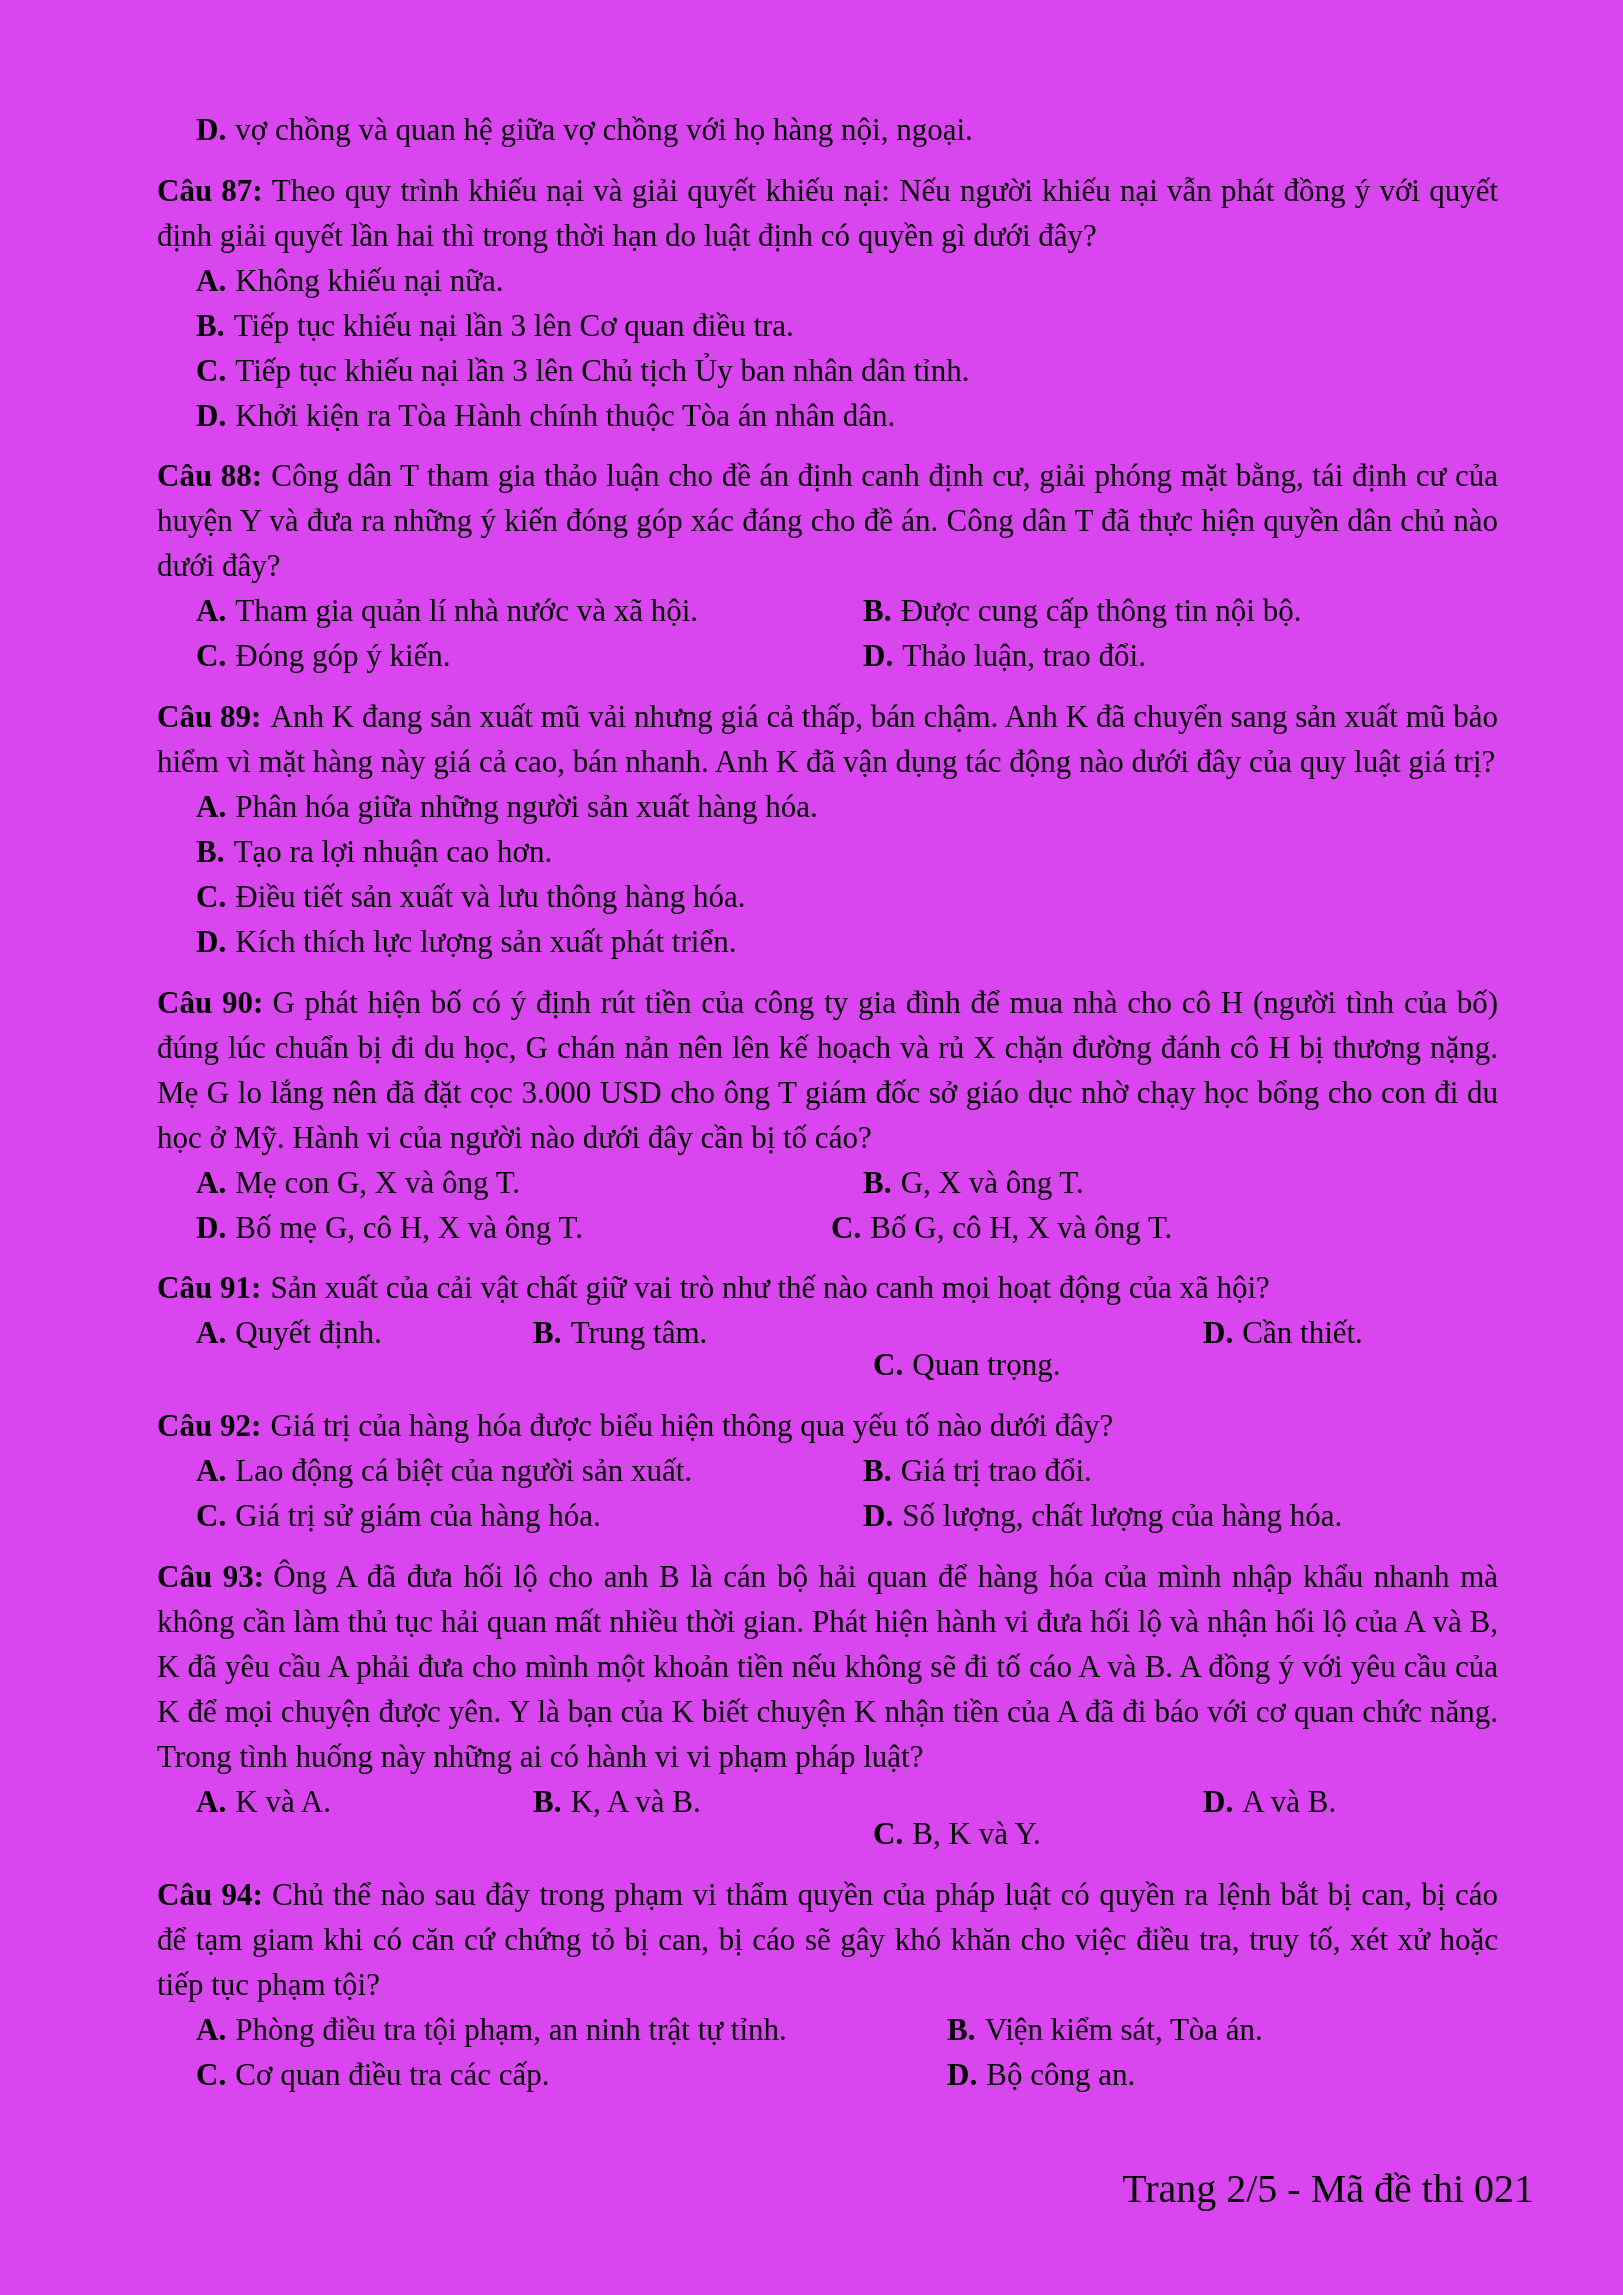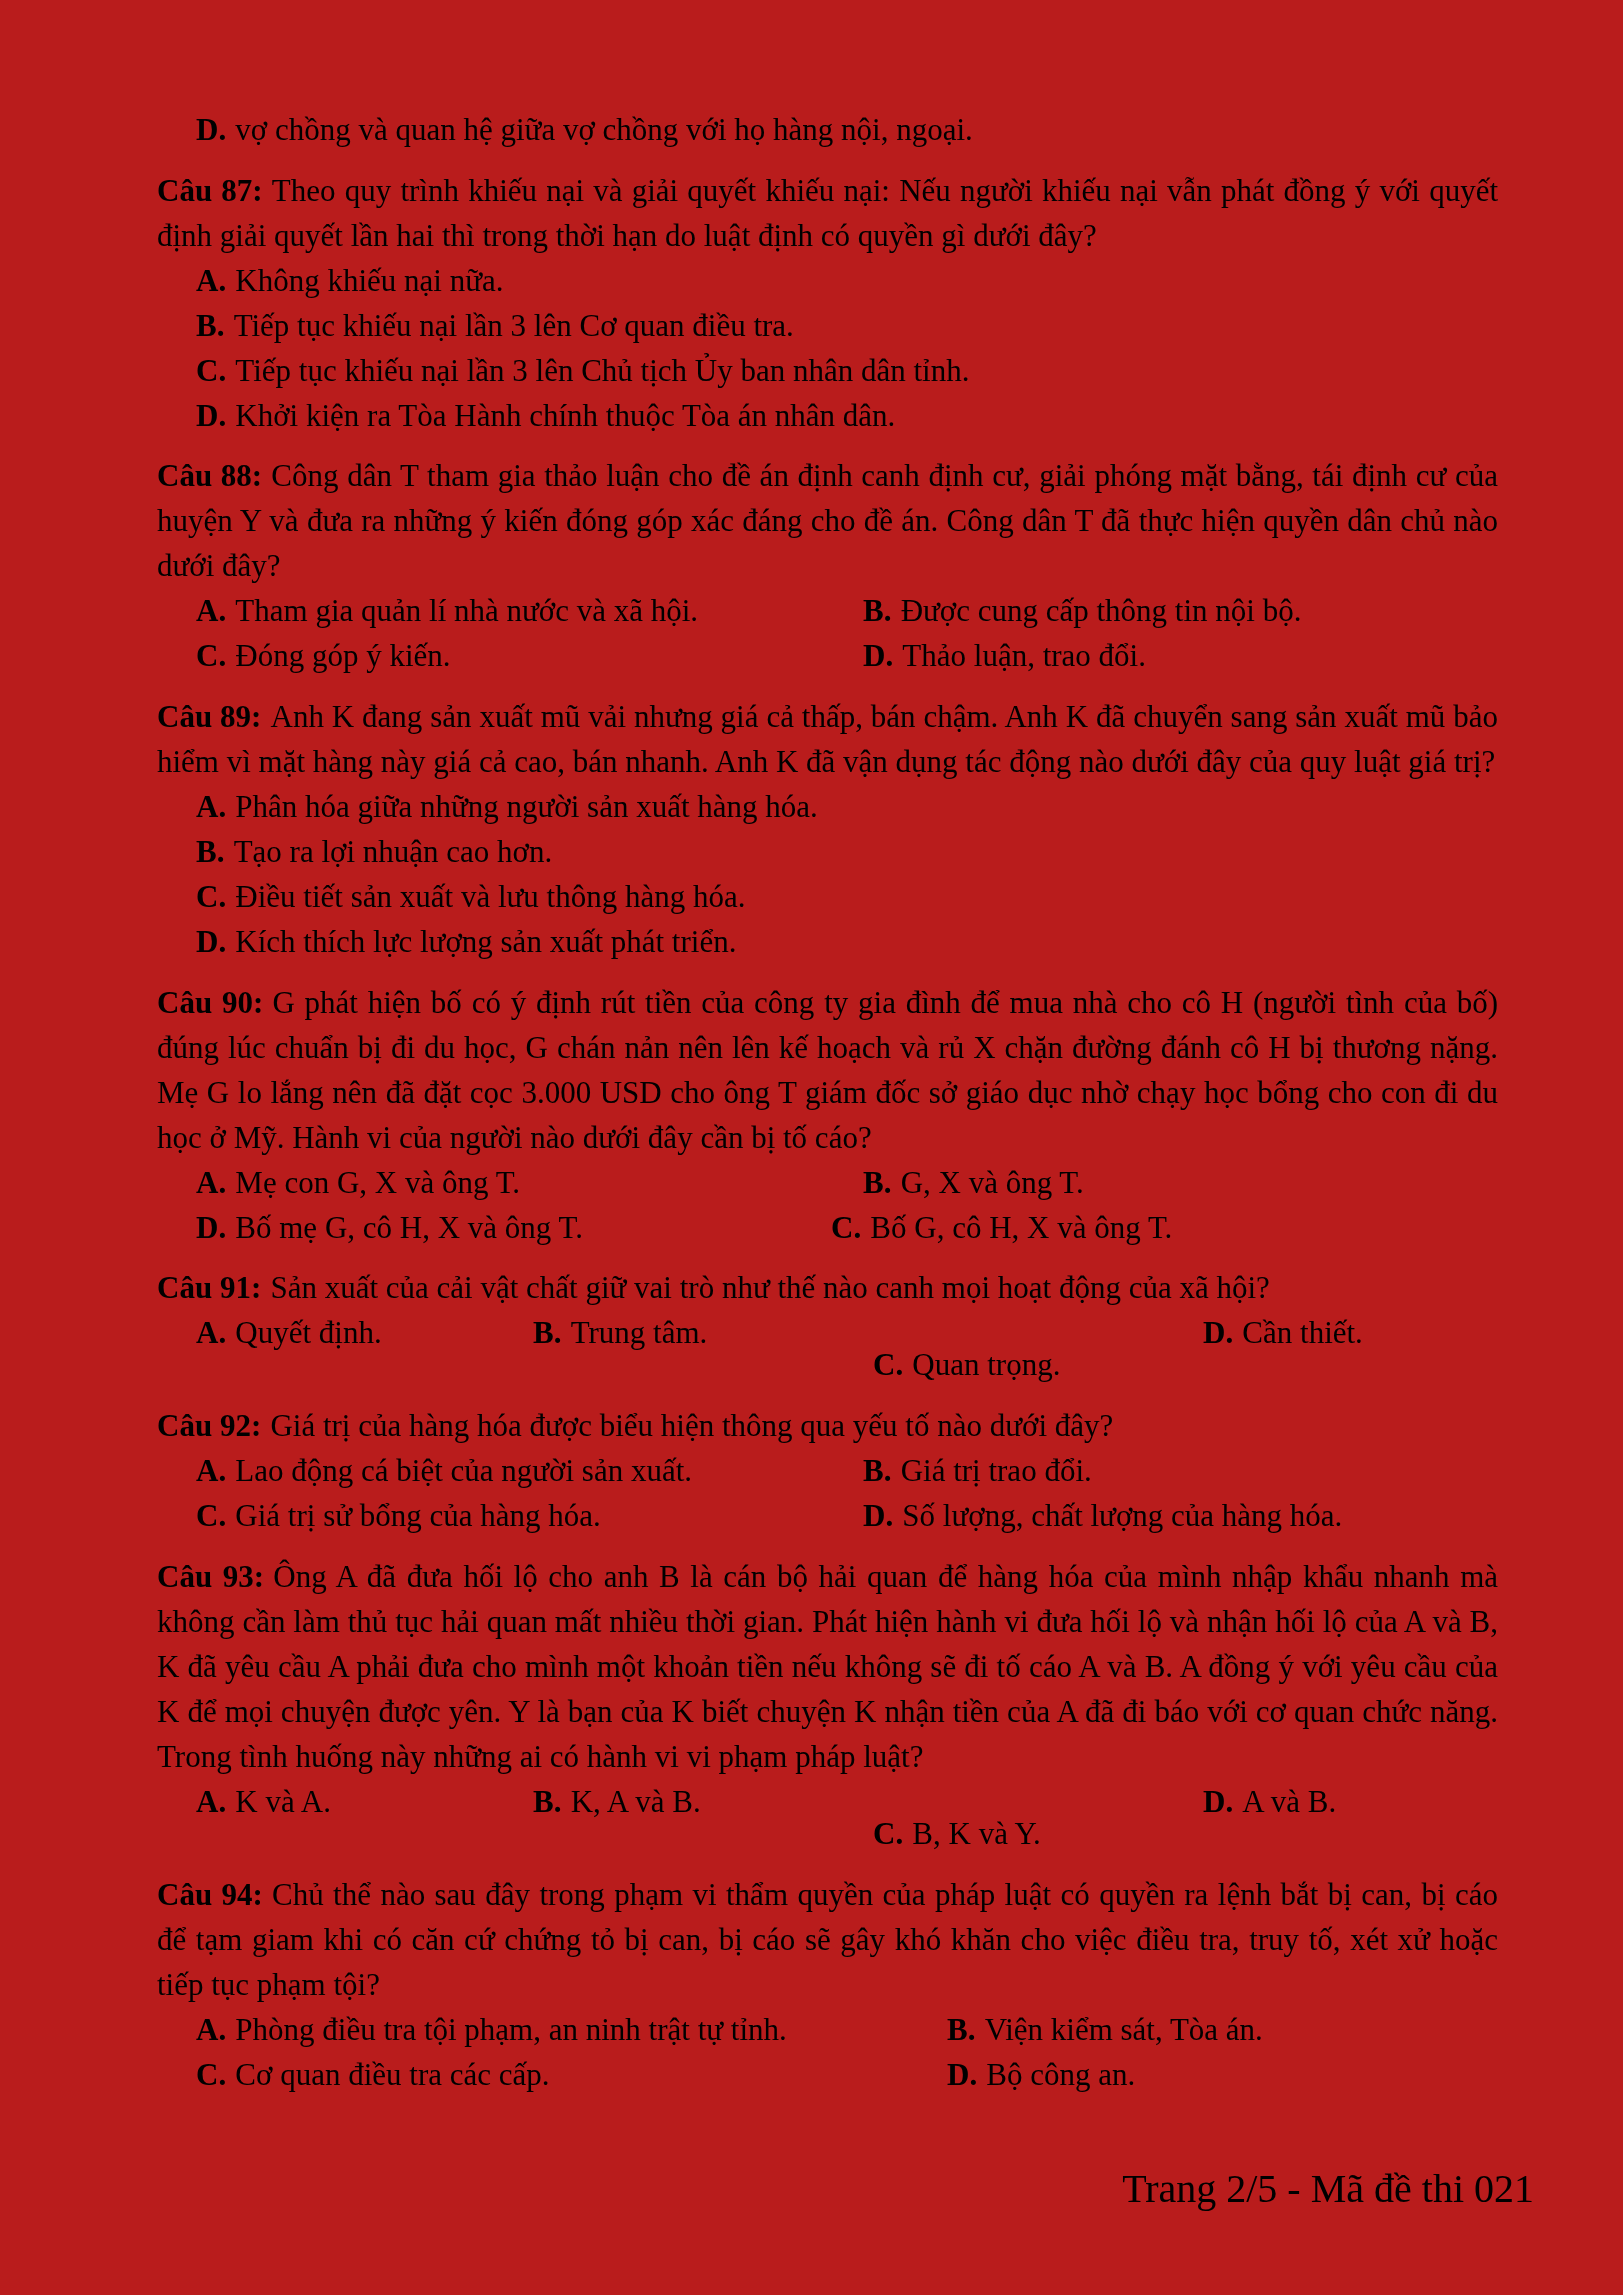--- a/index.html
+++ b/index.html
@@ -1,19 +1,19 @@
 <!DOCTYPE html>
 <html style="font-size:10.5px"><head>
 <meta charset="utf-8">
 <style>
   html,body { margin:0; padding:0; background:#888; }
   .page {
     position:relative;
     width:1623px; height:2295px;
-    background:#b91c1c;
+    background:#d946ef;
     font-family:"Liberation Serif","DejaVu Serif",serif;
     font-size:31px;
     line-height:45px;
     color:#000;
     overflow:hidden;
   }
   .content { position:absolute; left:157px; top:107px; width:1341px; }
   .q { margin:15.7px 0 0 0; text-align:justify; }
   .lbl { font-weight:700; margin-right:9.2px; }
   .opt { padding-left:39px; }
@@ -74,21 +74,21 @@
       <span class="cell q4-3"><span class="lbl">C.</span><span>Quan trọng.</span></span>
       <span class="cell cell-last"><span class="lbl">D.</span><span>Cần thiết.</span></span>
     </div>
 
     <div class="q"><span class="lbl">Câu 92:</span><span>Giá trị của hàng hóa được biểu hiện thông qua yếu tố nào dưới đây?</span></div>
     <div class="optrow">
       <span class="cell cell-a"><span class="lbl">A.</span><span>Lao động cá biệt của người sản xuất.</span></span>
       <span class="cell cell-last"><span class="lbl">B.</span><span>Giá trị trao đổi.</span></span>
     </div>
     <div class="optrow">
-      <span class="cell cell-a"><span class="lbl">C.</span><span>Giá trị sử bổng của hàng hóa.</span></span>
+      <span class="cell cell-a"><span class="lbl">C.</span><span>Giá trị sử giám của hàng hóa.</span></span>
       <span class="cell cell-last"><span class="lbl">D.</span><span>Số lượng, chất lượng của hàng hóa.</span></span>
     </div>
 
     <div class="q"><span class="lbl">Câu 93:</span><span>Ông A đã đưa hối lộ cho anh B là cán bộ hải quan để hàng hóa của mình nhập khẩu nhanh mà không cần làm thủ tục hải quan mất nhiều thời gian. Phát hiện hành vi đưa hối lộ và nhận hối lộ của A và B, K đã yêu cầu A phải đưa cho mình một khoản tiền nếu không sẽ đi tố cáo A và B. A đồng ý với yêu cầu của K để mọi chuyện được yên. Y là bạn của K biết chuyện K nhận tiền của A đã đi báo với cơ quan chức năng. Trong tình huống này những ai có hành vi vi phạm pháp luật?</span></div>
     <div class="optrow">
       <span class="cell q4-1"><span class="lbl">A.</span><span>K và A.</span></span>
       <span class="cell q4-2"><span class="lbl">B.</span><span>K, A và B.</span></span>
       <span class="cell q4-3"><span class="lbl">C.</span><span>B, K và Y.</span></span>
       <span class="cell cell-last"><span class="lbl">D.</span><span>A và B.</span></span>
     </div>

